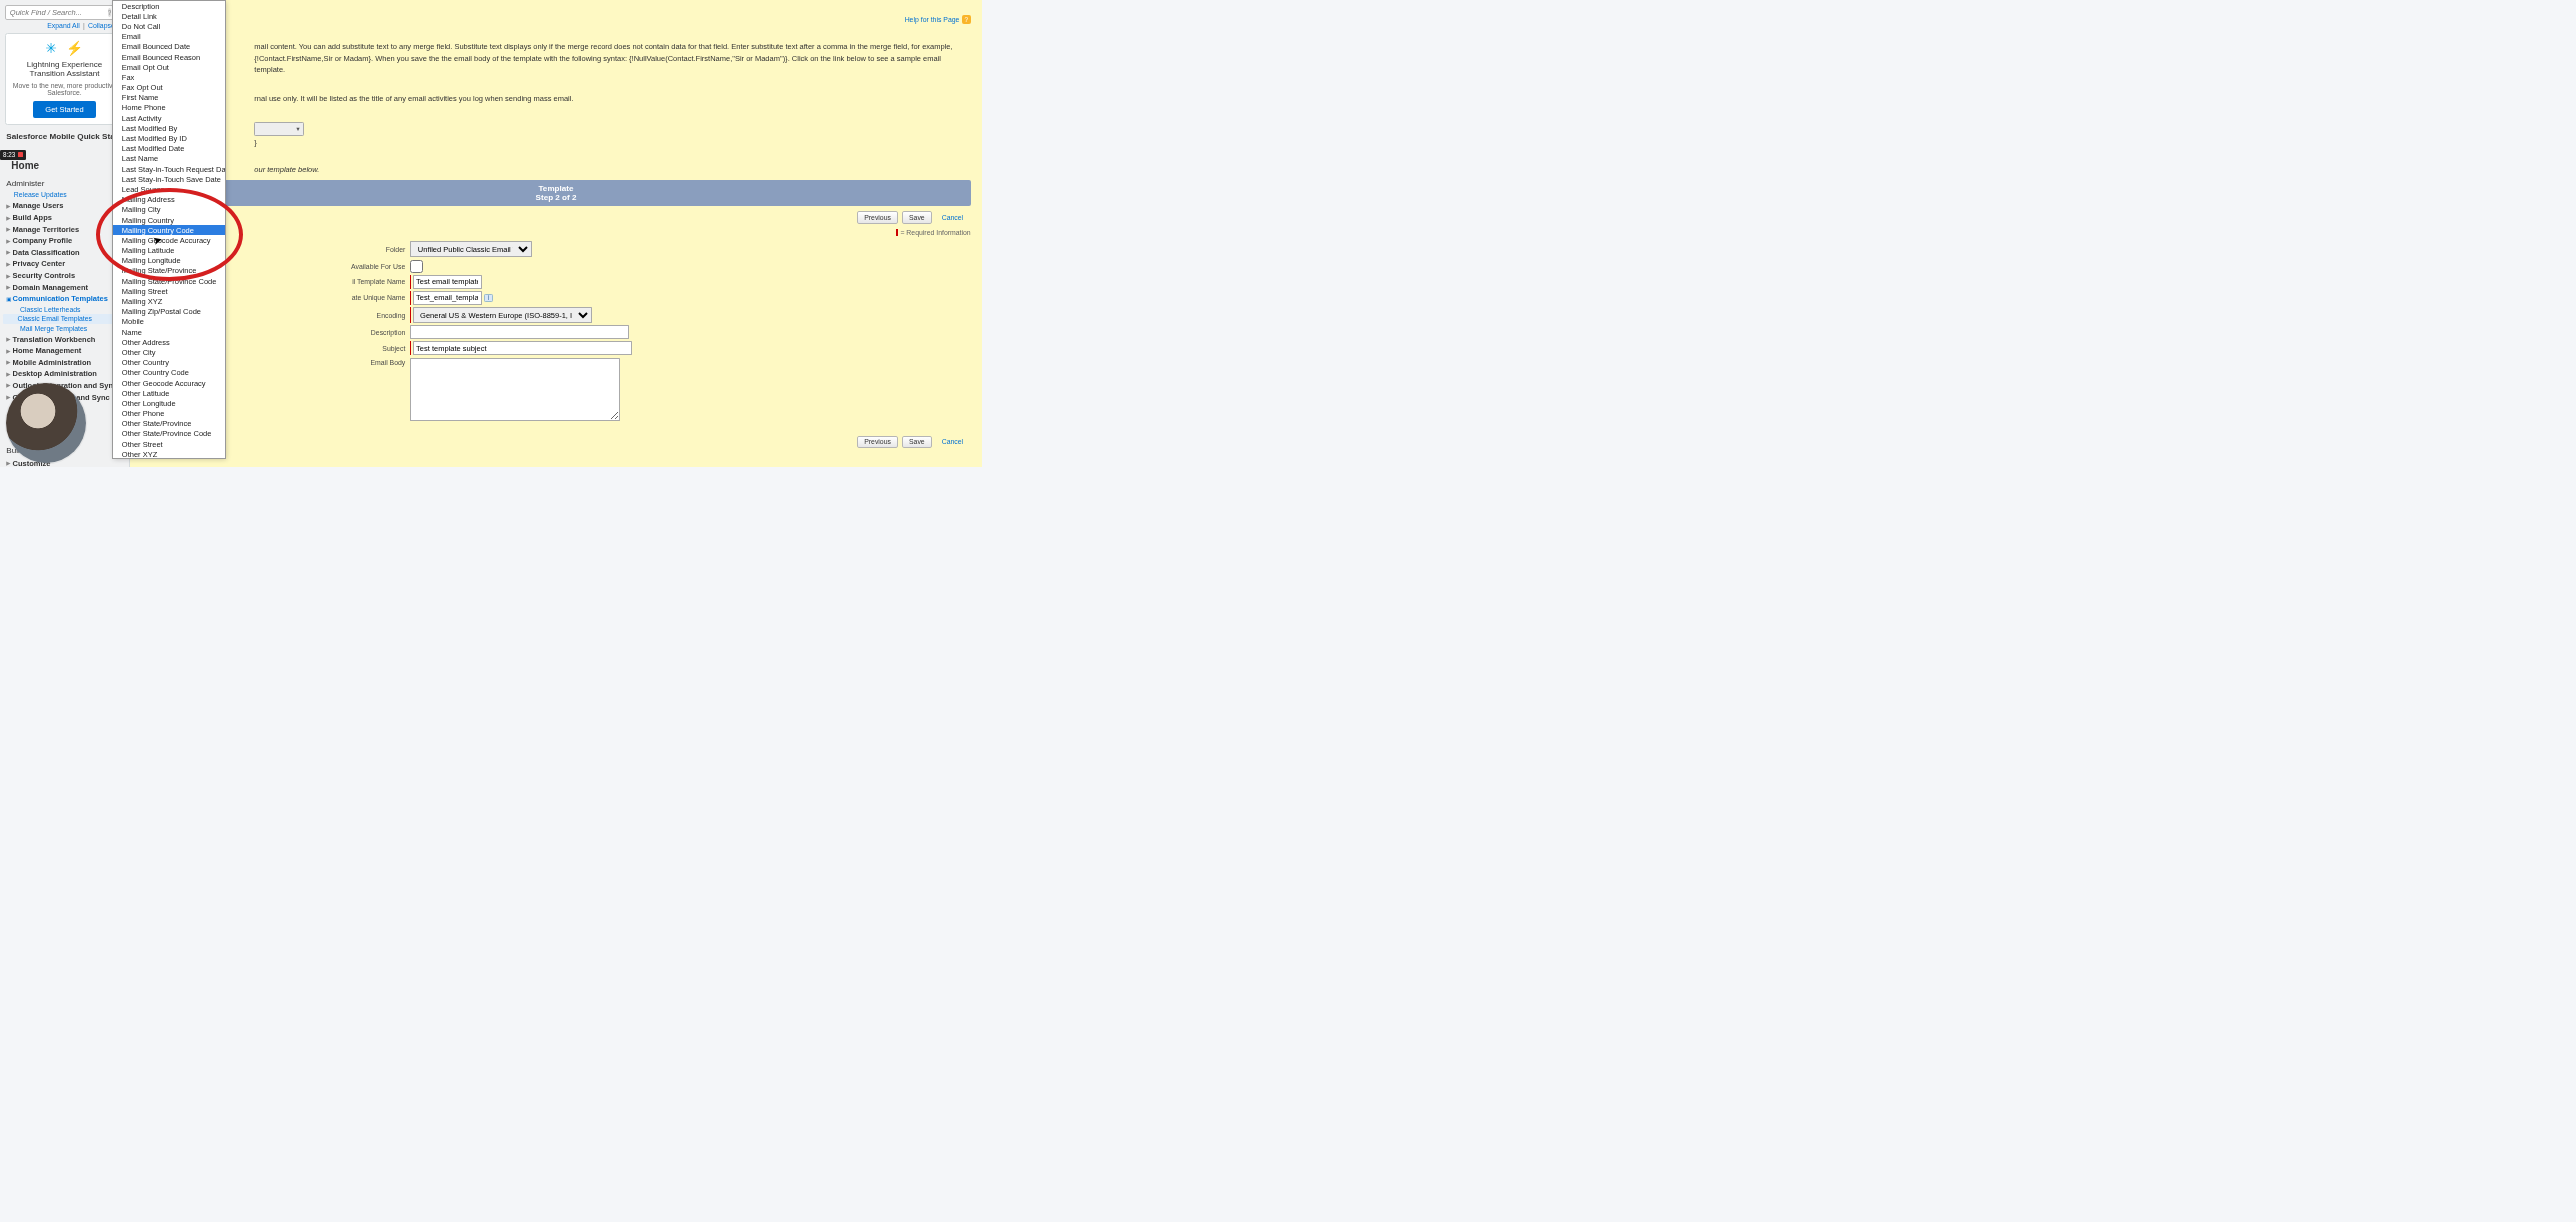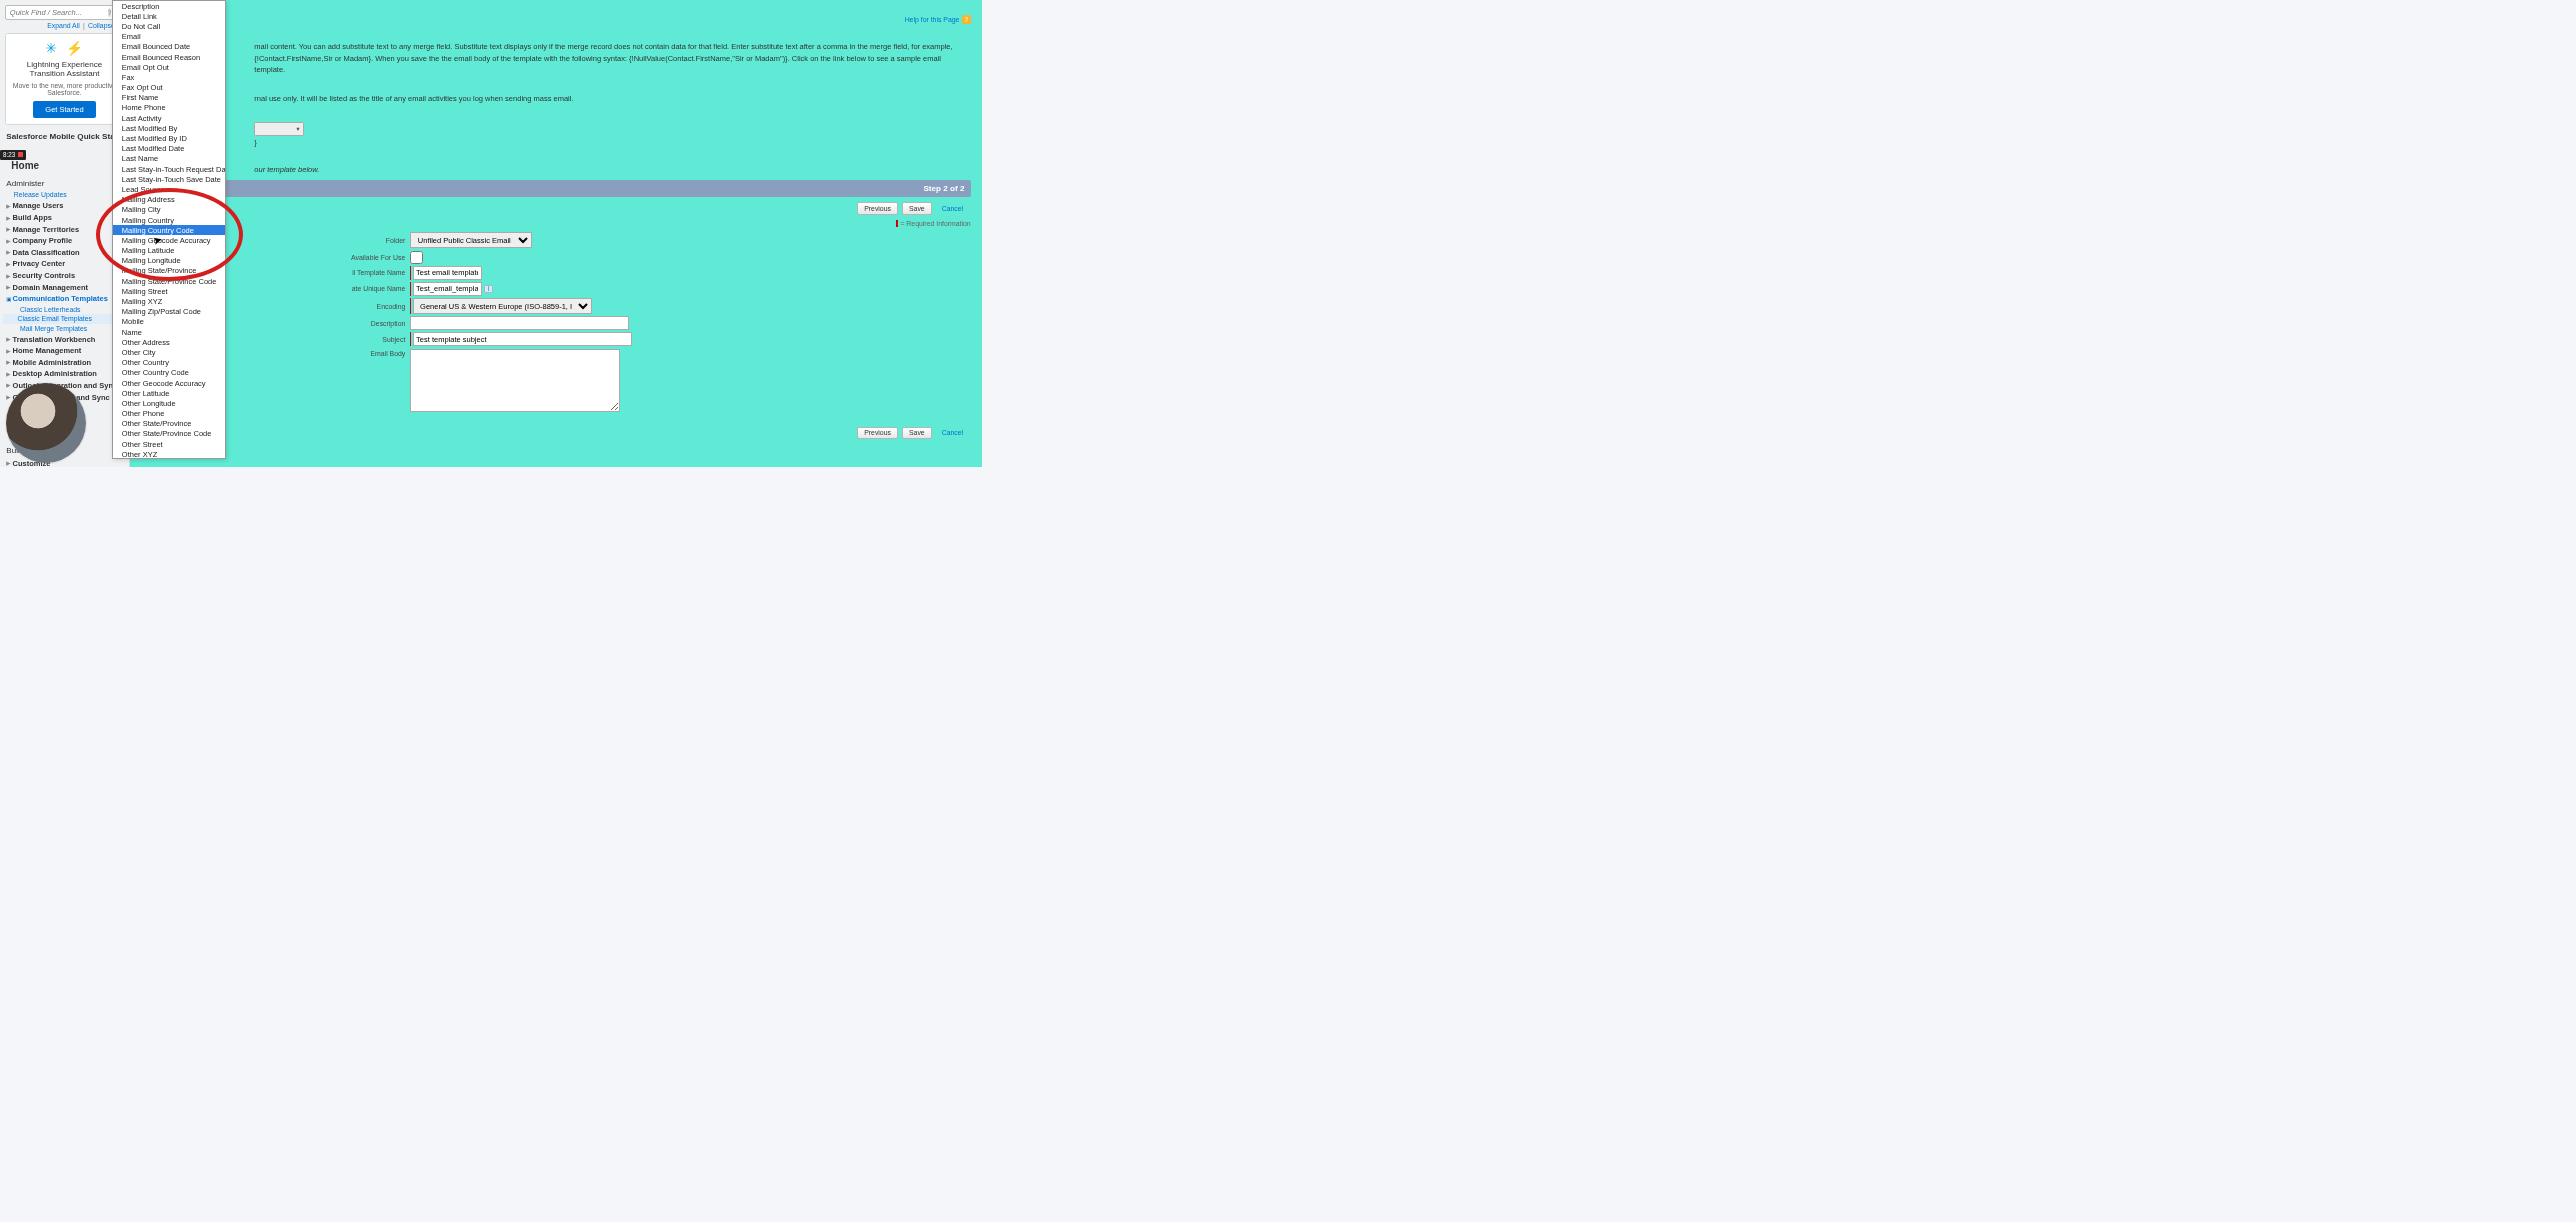--- a/index.html
+++ b/index.html
@@ -136,21 +136,21 @@
   .release-link {
     font-size: 6.9px;
     color: #0070d2;
     padding-left: 8.8px;
     margin-bottom: 2.5px;
   }
 
   
   .main {
     flex: 1;
-    background: #5eead4;
+    background: #fef9c3;
     padding: 6.3px 11.3px;
     position: relative;
     overflow: hidden;
   }
   .help-link {
     position: absolute;
     top: 15px;
     right: 11.3px;
     font-size: 6.9px;
     color: #0070d2;
@@ -210,20 +210,21 @@
     background: #8a9ebe;
     color: #fff;
     font-size: 8.1px;
     font-weight: bold;
     display: flex;
     justify-content: space-between;
     align-items: center;
     padding: 3.8px 6.3px;
     margin-top: 6.3px;
     border-radius: 1.9px;
+    flex-direction: column;
   }
   .btn-row {
     text-align: right;
     margin: 5px 1.3px;
   }
   .btn {
     border: 0.6px solid #b5b5b5;
     background: linear-gradient(#fff,#e7e7e7);
     border-radius: 1.9px;
     padding: 1.9px 6.3px;

